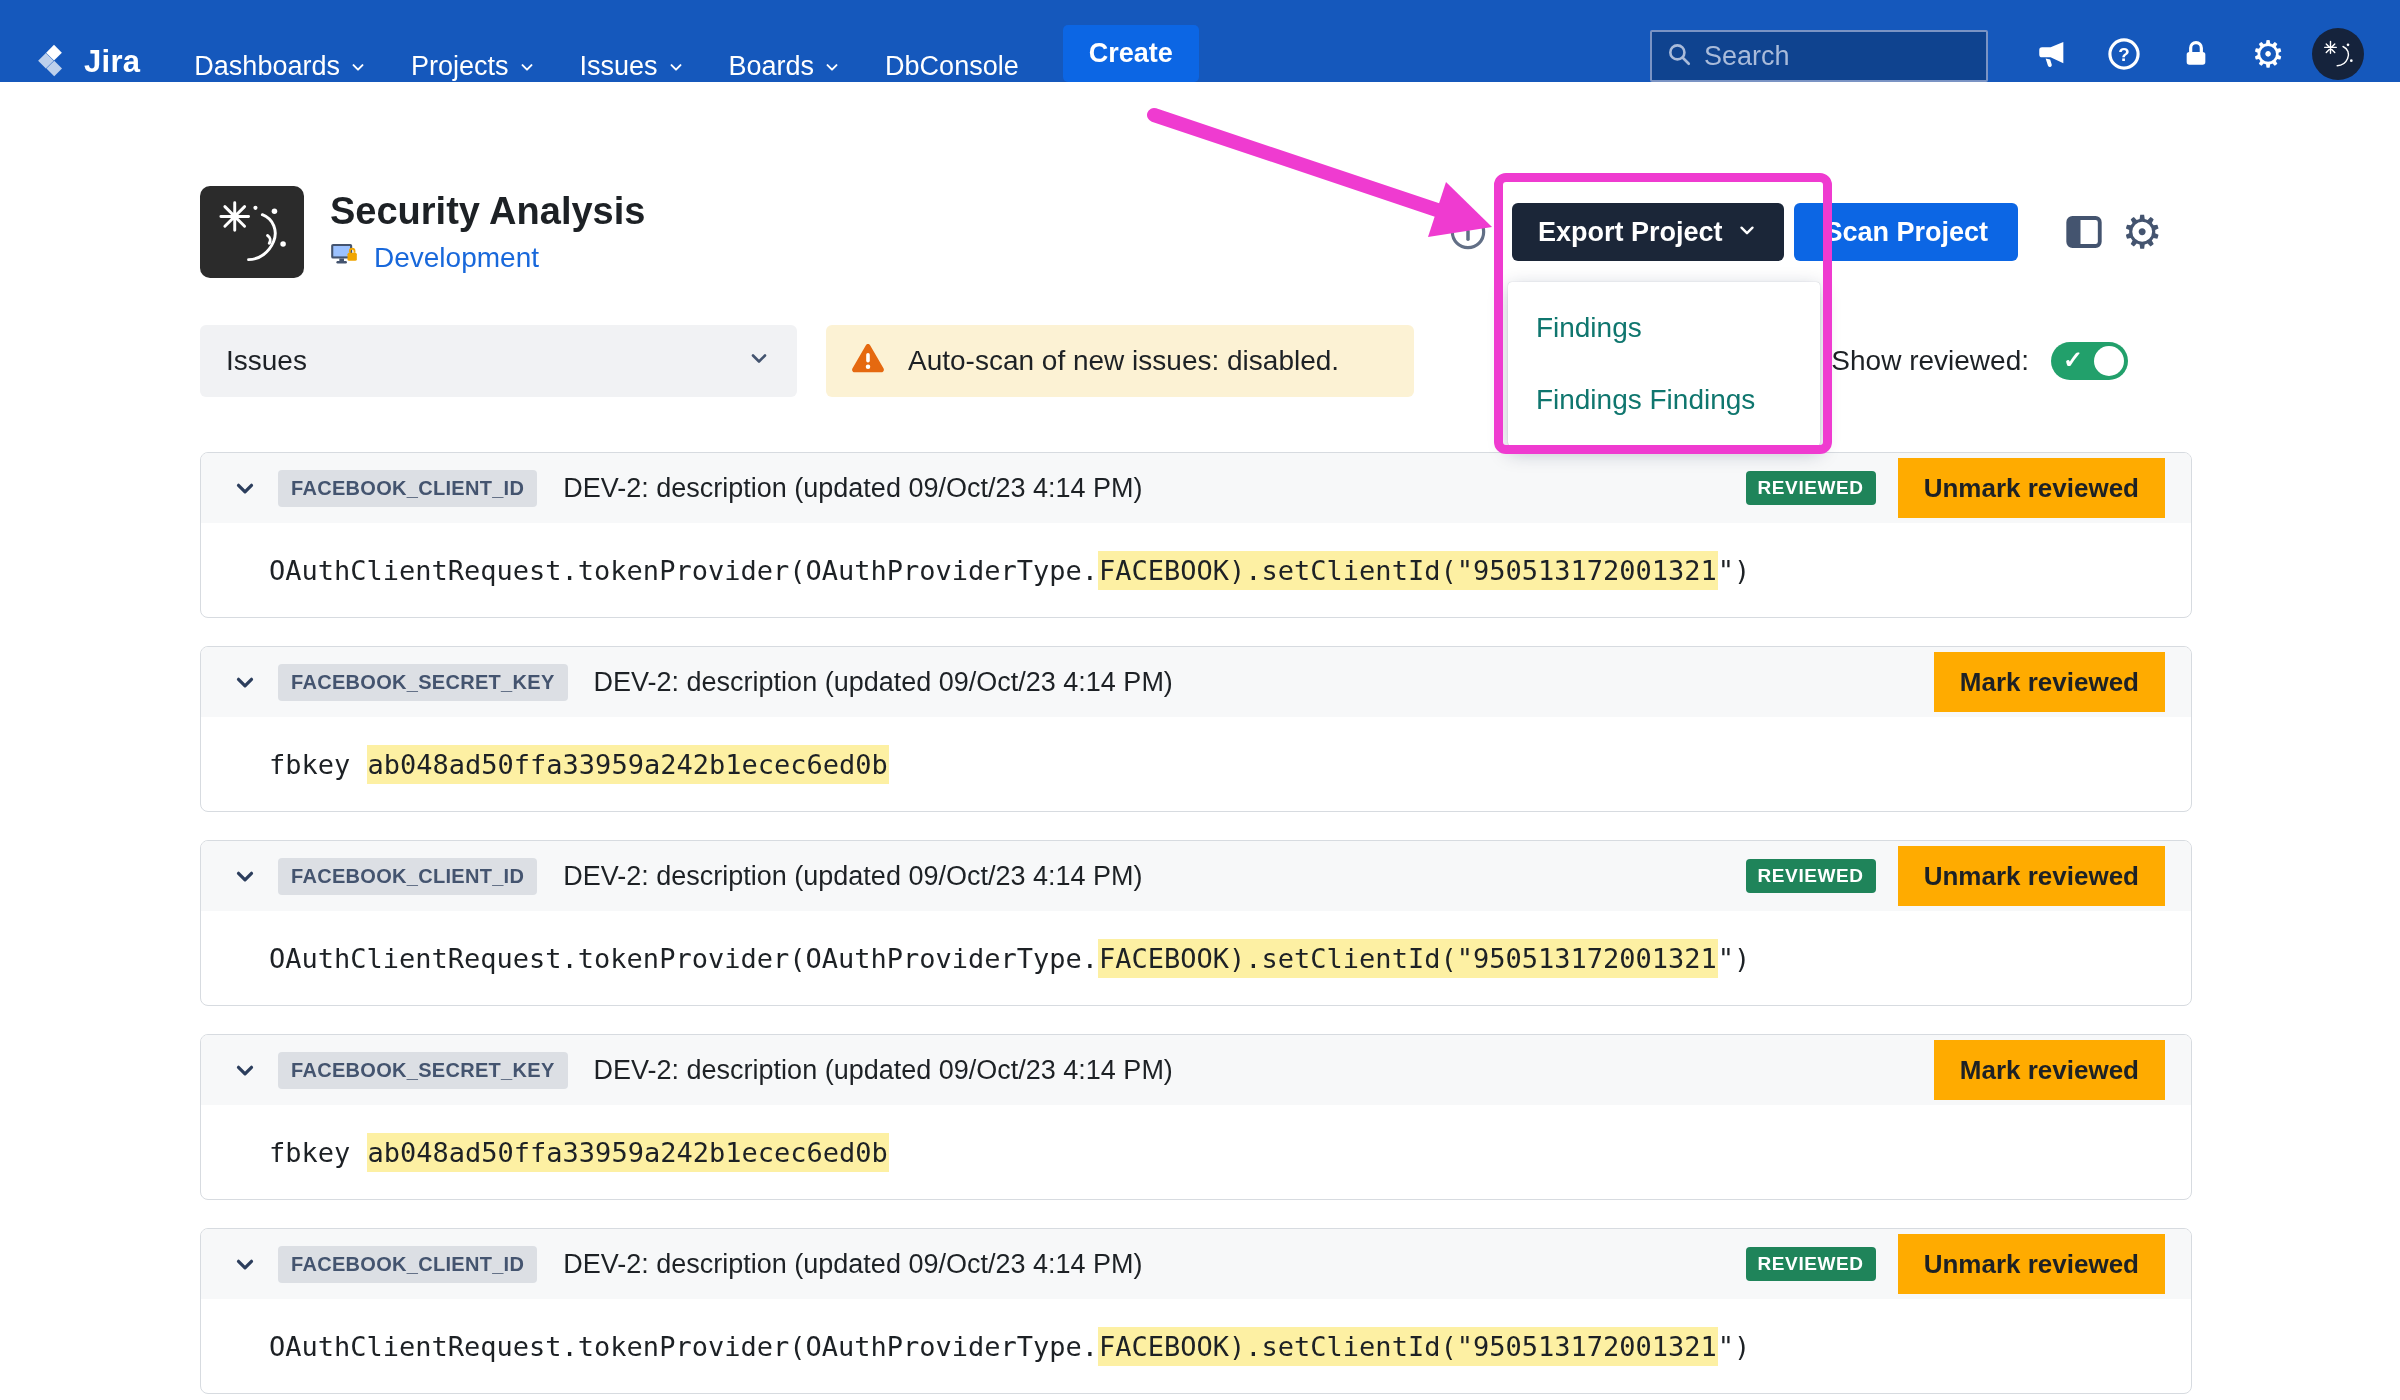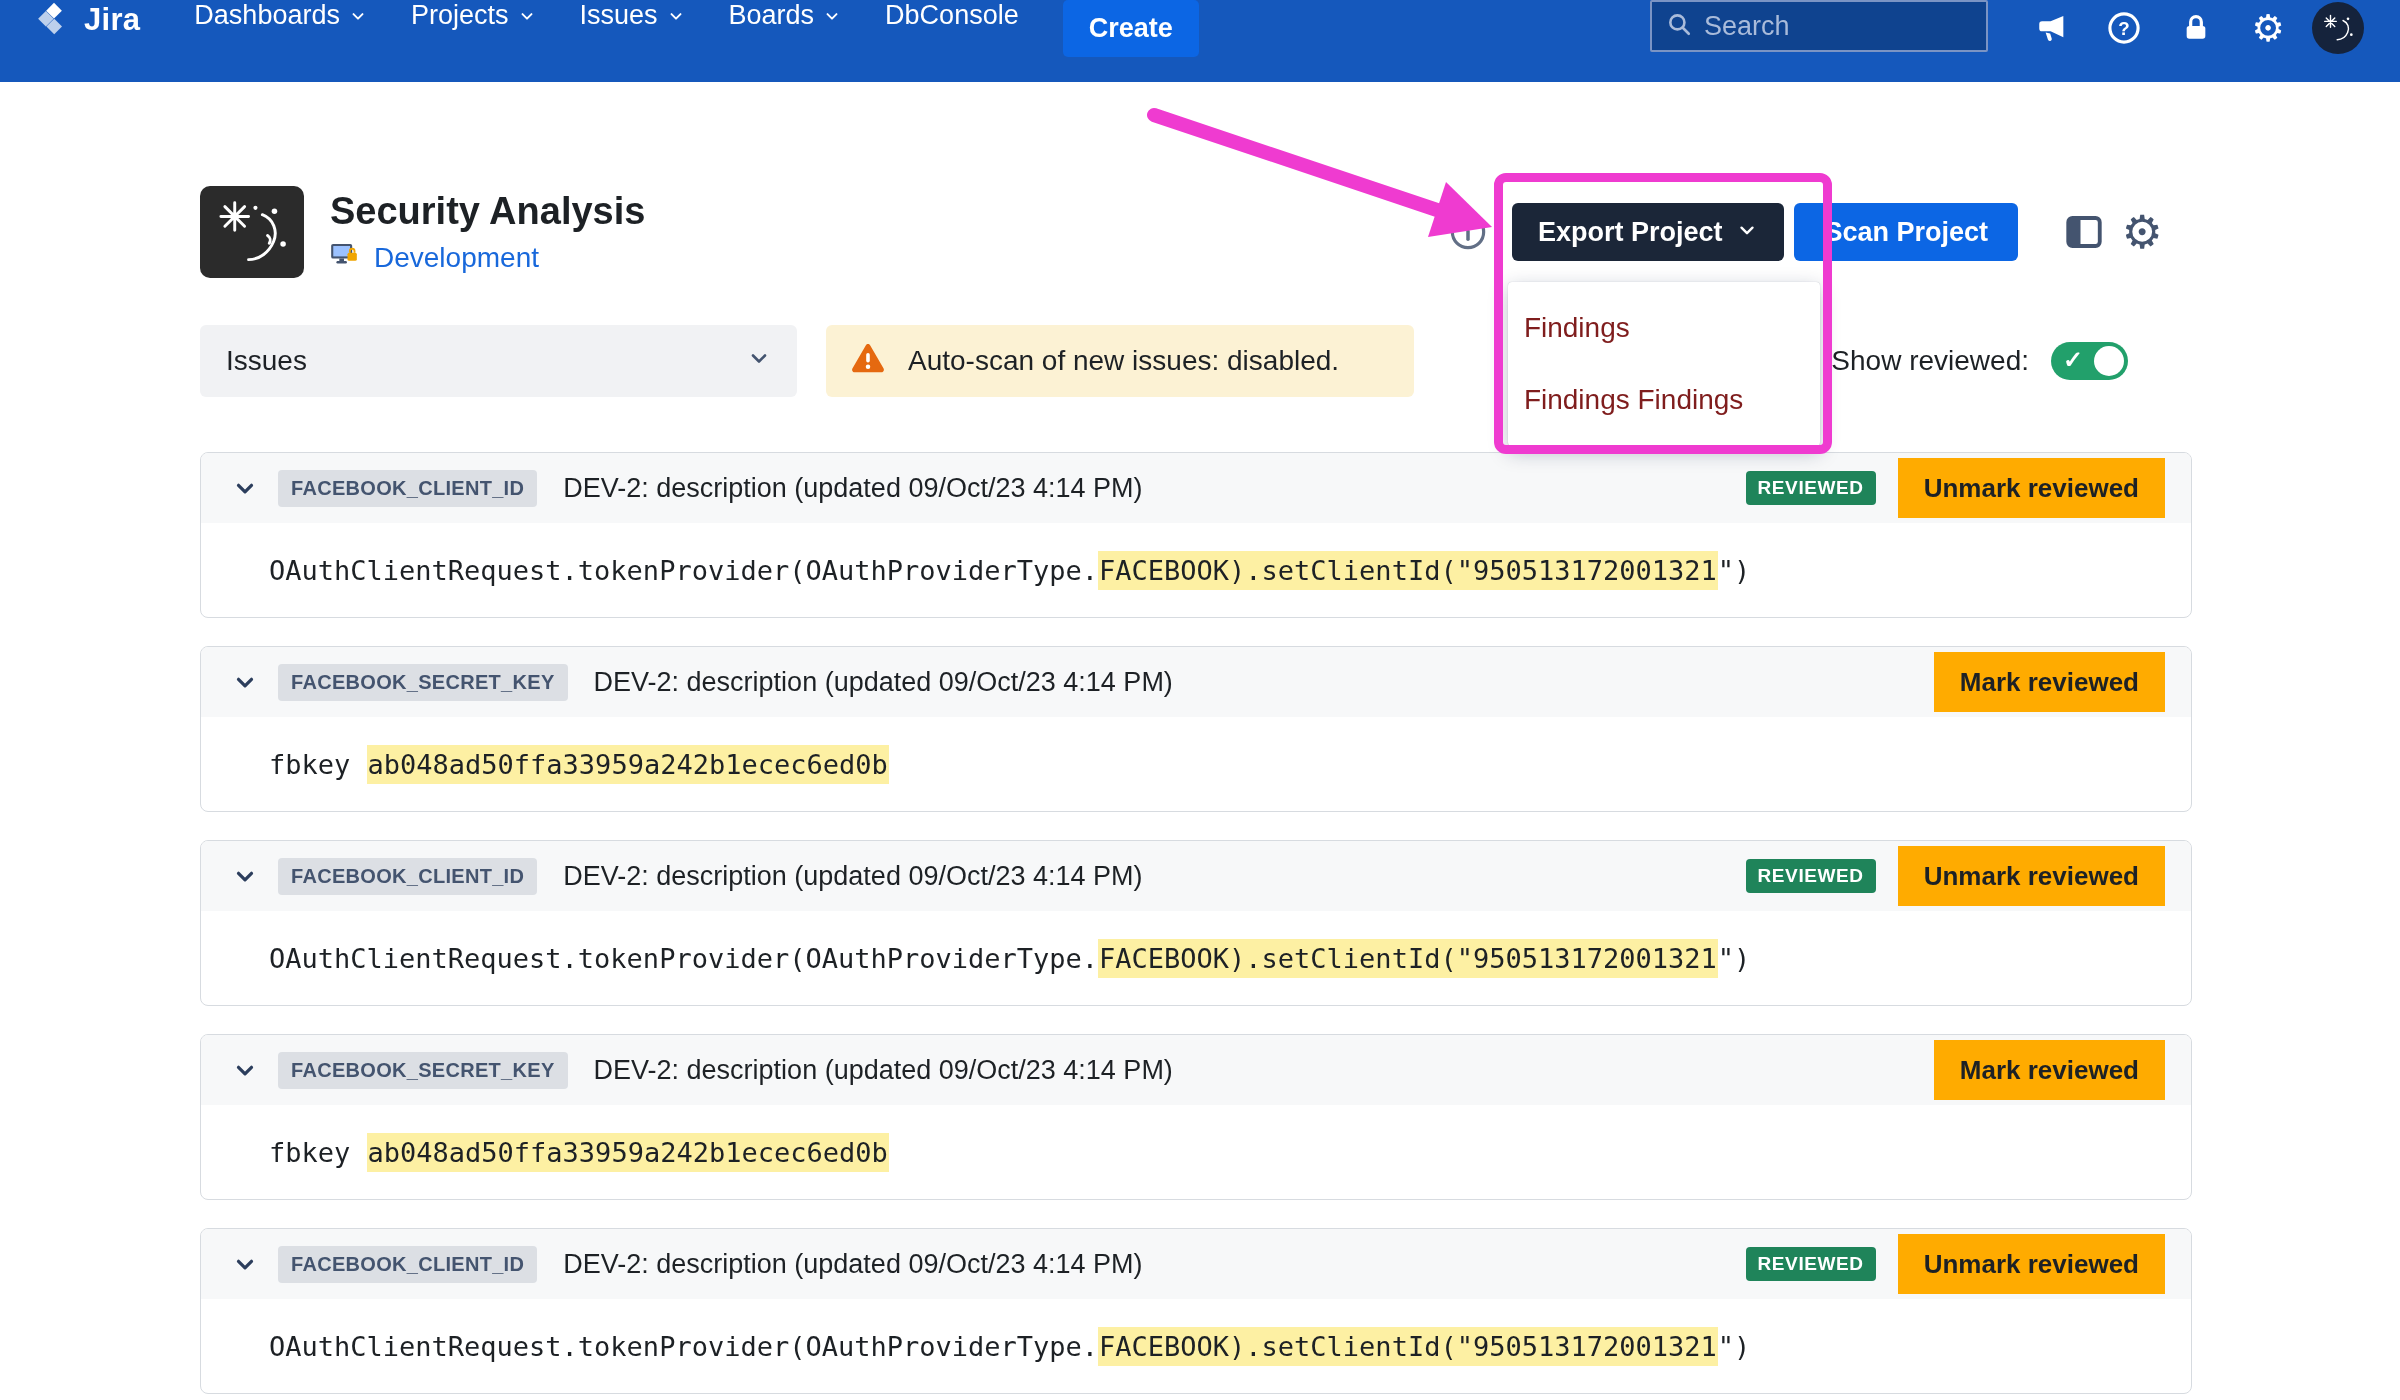--- a/index.html
+++ b/index.html
@@ -7,21 +7,21 @@
   body {
     font-family: "Liberation Sans", sans-serif;
     background: #fff;
     color: #1d2125;
     overflow: hidden;
     position: relative;
   }
 
   
   .navbar {
-    height: 82px; background: #1558bc; display: flex; align-items: flex-start;
+    height: 82px; background: #1558bc; display: flex; align-items: flex-end;
     padding: 0 36px; color: #fff; gap: 10px;
   }
   .logo { display: flex; align-items: center; gap: 12px; margin-right: 44px; }
   .logo-text { font-size: 31px; font-weight: bold; letter-spacing: .3px; }
   .nav-items { display: flex; align-items: center; gap: 44px; }
   .nav-item { display: flex; align-items: center; gap: 9px; font-size: 27px; cursor: pointer; white-space: nowrap; }
   .nav-chev svg { display: block; }
   .create-btn {
     background: #0c66e4; color: #fff; border: none; border-radius: 5px;
     font-family: inherit; font-size: 27px; font-weight: bold;
@@ -72,22 +72,22 @@
 
   
   .export-wrapper { position: relative; }
   .dropdown {
     position: absolute; left: -4px; top: 79px; width: 312px;
     background: #fff; border-radius: 4px; padding: 10px 0;
     box-shadow: 0 6px 20px rgba(9,30,66,.28), 0 0 1px rgba(9,30,66,.3);
     z-index: 30;
   }
   .dropdown-item {
-    height: 72px; display: flex; align-items: center; padding: 0 16px;
-    font-size: 28px; color: #7f1d1d; cursor: pointer;
+    height: 72px; display: flex; align-items: center; padding: 0 28px;
+    font-size: 28px; color: #0f766e; cursor: pointer;
   }
   .hl-rect {
     position: absolute; left: -18px; top: -30px; width: 338px; height: 281px;
     border: 9px solid #ef3bd0; border-radius: 12px; z-index: 40; pointer-events: none;
   }
   .annot-arrow { position: absolute; left: -372px; top: -102px; z-index: 50; pointer-events: none; }
 
   
   .controls-row { margin-top: 47px; display: flex; align-items: center; }
   .issues-select {

